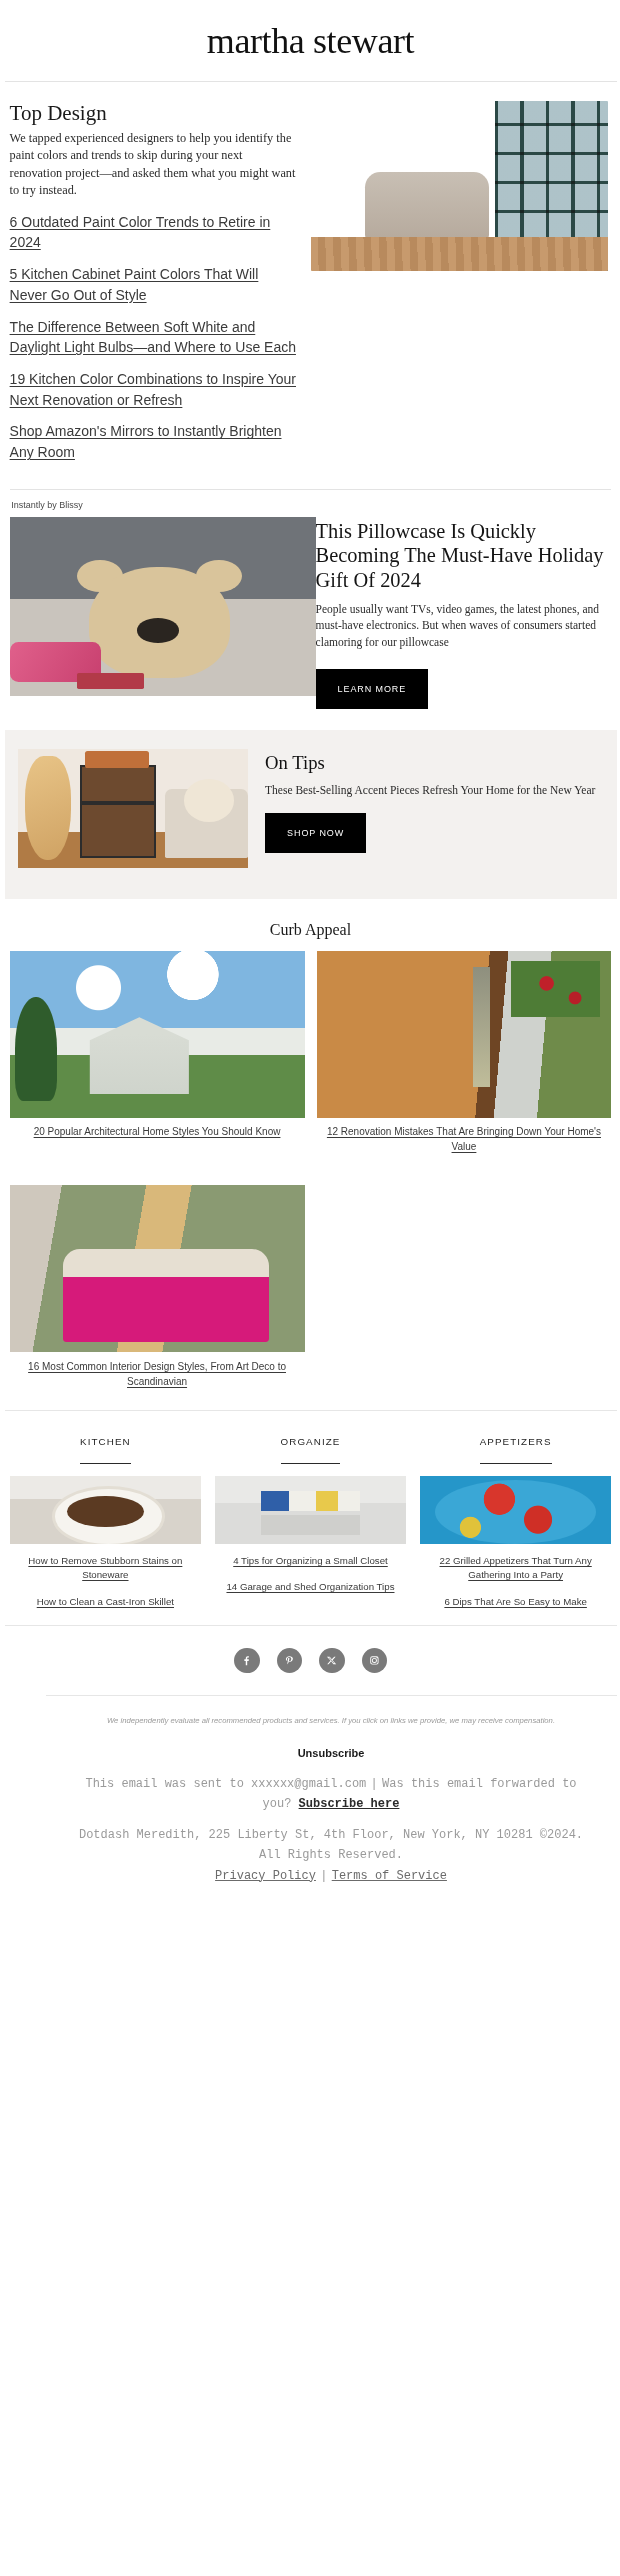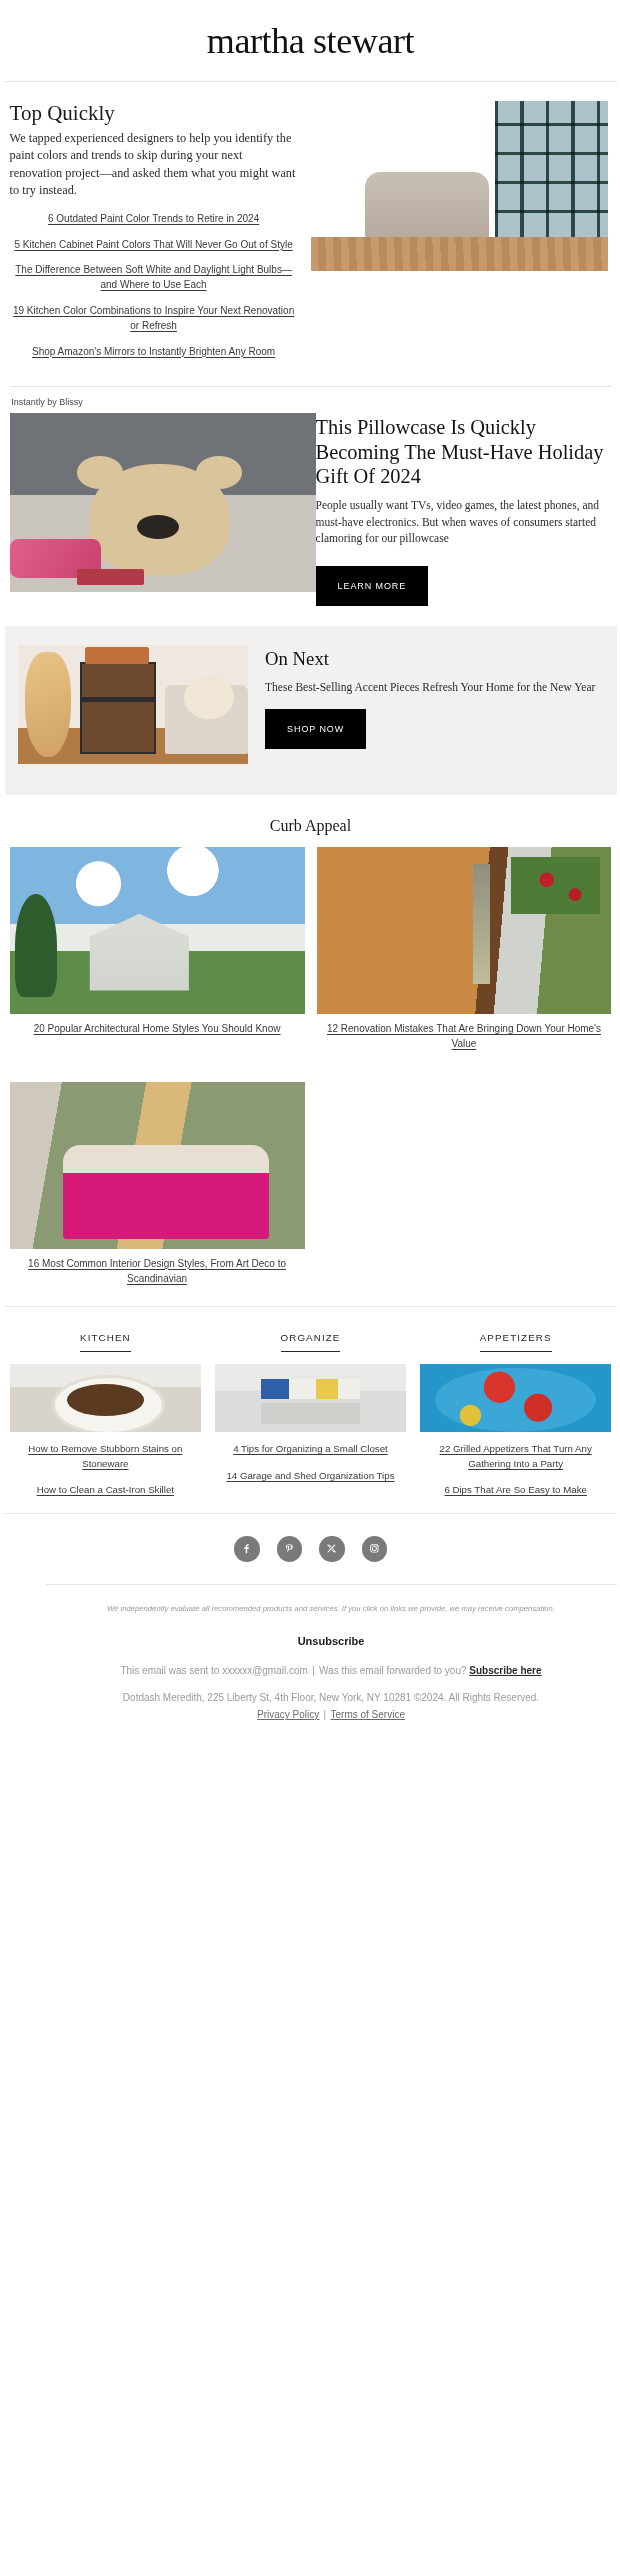--- a/index.html
+++ b/index.html
@@ -47,27 +47,26 @@
   .sec-dek {
     font-family:"Liberation Serif", serif;
     font-size:12.3px;
     line-height:1.42;
     color:#2b2b2b;
     margin:0 0 12px 0;
   }
   .link-list a {
     display:block;
     font-family:"Liberation Sans", sans-serif;
-    font-size:10px;
+    font-size:14px;
     line-height:1.48;
     color:#3a3a3a;
     text-decoration:underline;
     text-underline-offset:1.7px;
     margin-bottom:11px;
-    text-align:center;
   }
   .hero-img {
     width:100%;
     height:170px;
     border-radius:0.9px;
     background:
       linear-gradient(175deg, rgba(255,255,255,.12), rgba(0,0,0,.12)),
       radial-gradient(circle at 12% 22%, #d36a86 0 7.7px, transparent 8.5px),
       radial-gradient(circle at 30% 12%, #c95d7c 0 6px, transparent 6.8px),
       radial-gradient(circle at 22% 55%, #d97891 0 8.5px, transparent 9.4px),
@@ -254,21 +253,21 @@
     clip-path:polygon(0 32%,16% 6%,34% 32%,52% 4%,72% 32%,100% 32%,100% 100%,0 100%);
   }
 
   
   .cols-wrap { border-top:0.9px solid #e6e6e6; padding:22px 5.1px 6.8px 5.1px; }
   .cols { display:grid; grid-template-columns:1fr 1fr 1fr; gap:0 13.6px; }
   .col { text-align:center; }
   .col-h {
     font-family:"Liberation Sans", sans-serif;
     font-size:9.8px; letter-spacing:1.1px; color:#1f1f1f;
-    display:inline-block; padding-bottom:8px; border-bottom:0.9px solid #2a2a2a;
+    display:inline-block; padding-bottom:16px; border-bottom:0.9px solid #2a2a2a;
     margin-bottom:12px;
   }
   .col-img { width:100%; height:68px; display:block; margin-bottom:6.8px; }
   .col a.cap { padding:3.4px 1.7px 8.5px 1.7px; font-size:9.7px; }
   .ph-pot{ background:linear-gradient(180deg,#eceae6 0 34%, #d8d3cb 34% 100%); position:relative; overflow:hidden;}
   .ph-pot:after{content:"";position:absolute;left:22%;top:16%;width:56%;height:80%;background:#f6f4ef;border:3.4px solid #e3ded4;border-radius:50%;}
   .ph-pot:before{content:"";position:absolute;left:30%;top:30%;width:40%;height:46%;background:#5b3a22;border-radius:50%;z-index:2;}
   .ph-closet{ background:linear-gradient(180deg,#e9e9e7 0 40%, #dcdcda 40% 100%); position:relative; overflow:hidden;}
   .ph-closet:after{content:"";position:absolute;left:24%;top:22%;width:52%;height:30%;background:linear-gradient(90deg,#2f5fa8 0 28%,#f0efe9 28% 56%,#e8c94b 56% 78%,#f0efe9 78% 100%);}
   .ph-closet:before{content:"";position:absolute;left:24%;top:58%;width:52%;height:30%;background:#cfcfcc;}
@@ -300,39 +299,39 @@
     font-style:italic; font-size:7.7px; line-height:1.65; color:#9a9a9a;
     margin:0 auto 17px auto; max-width:476px;
   }
   .unsub {
     display:inline-block;
     font-family:"Liberation Sans", sans-serif;
     font-size:11px; font-weight:700; color:#1a1a1a;
     text-decoration:none; margin-bottom:15.3px;
   }
   .fine {
-    font-family:Liberation Sans, sans-serif;
-    font-size:10px; line-height:1.7; color:#9a9a9a; margin:0 0 10.2px 0;
+    font-family:Liberation Mono, monospace;
+    font-size:12px; line-height:1.7; color:#9a9a9a; margin:0 0 10.2px 0;
   }
   .fine a { color:#6b6b6b; text-decoration:underline; }
   .fine .sep { padding:0 4.3px; }
   .fine.bold-link a { color:#2b2b2b; font-weight:700; }
 </style>
 </head>
 <body>
 
 <div class="page">
 
   <div class="masthead">
     <div class="brand">martha stewart</div>
   </div>
 
   <div class="trends">
     <div class="trends-left">
-      <h2 class="sec-title">Top Quickly</h2>
+      <h2 class="sec-title">Top Design</h2>
       <p class="sec-dek">We tapped experienced designers to help you identify the paint colors and trends to skip during your next renovation project—and asked them what you might want to try instead.</p>
       <div class="link-list">
         <a href="#">6 Outdated Paint Color Trends to Retire in 2024</a>
         <a href="#">5 Kitchen Cabinet Paint Colors That Will Never Go Out of Style</a>
         <a href="#">The Difference Between Soft White and Daylight Light Bulbs—and Where to Use Each</a>
         <a href="#">19 Kitchen Color Combinations to Inspire Your Next Renovation or Refresh</a>
         <a href="#">Shop Amazon's Mirrors to Instantly Brighten Any Room</a>
       </div>
     </div>
     <div class="trends-right">
@@ -367,21 +366,21 @@
   <div class="onsale-wrap">
     <div class="onsale">
       <div class="onsale-img">
         <div class="guitar"></div>
         <div class="shelf"></div>
         <div class="player"></div>
         <div class="sofa"></div>
         <div class="cushion"></div>
       </div>
       <div class="onsale-txt">
-        <h3 class="onsale-h">On Next</h3>
+        <h3 class="onsale-h">On Tips</h3>
         <p class="onsale-p">These Best-Selling Accent Pieces Refresh Your Home for the New Year</p>
         <a class="btn-dark" href="#">SHOP NOW</a>
       </div>
     </div>
   </div>
 
   <div class="curb">
     <h3 class="curb-h">Curb Appeal</h3>
     <div class="grid2">
       <div>

